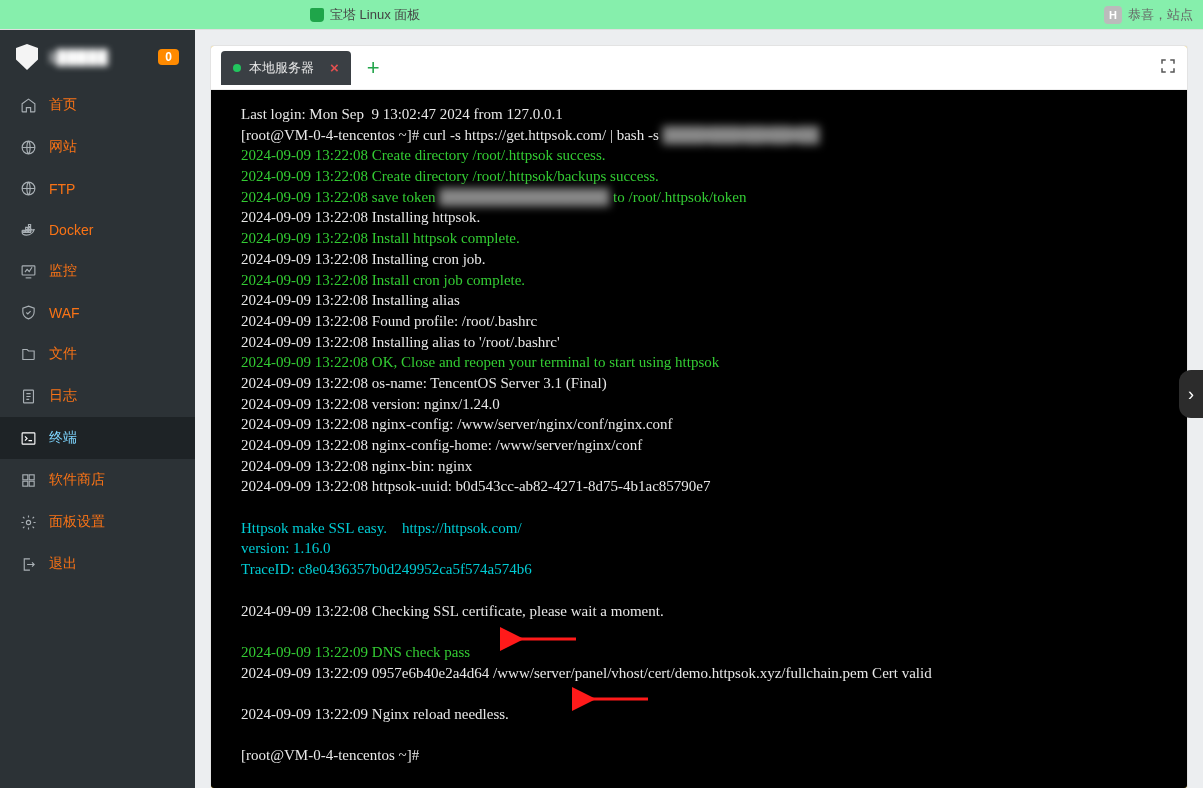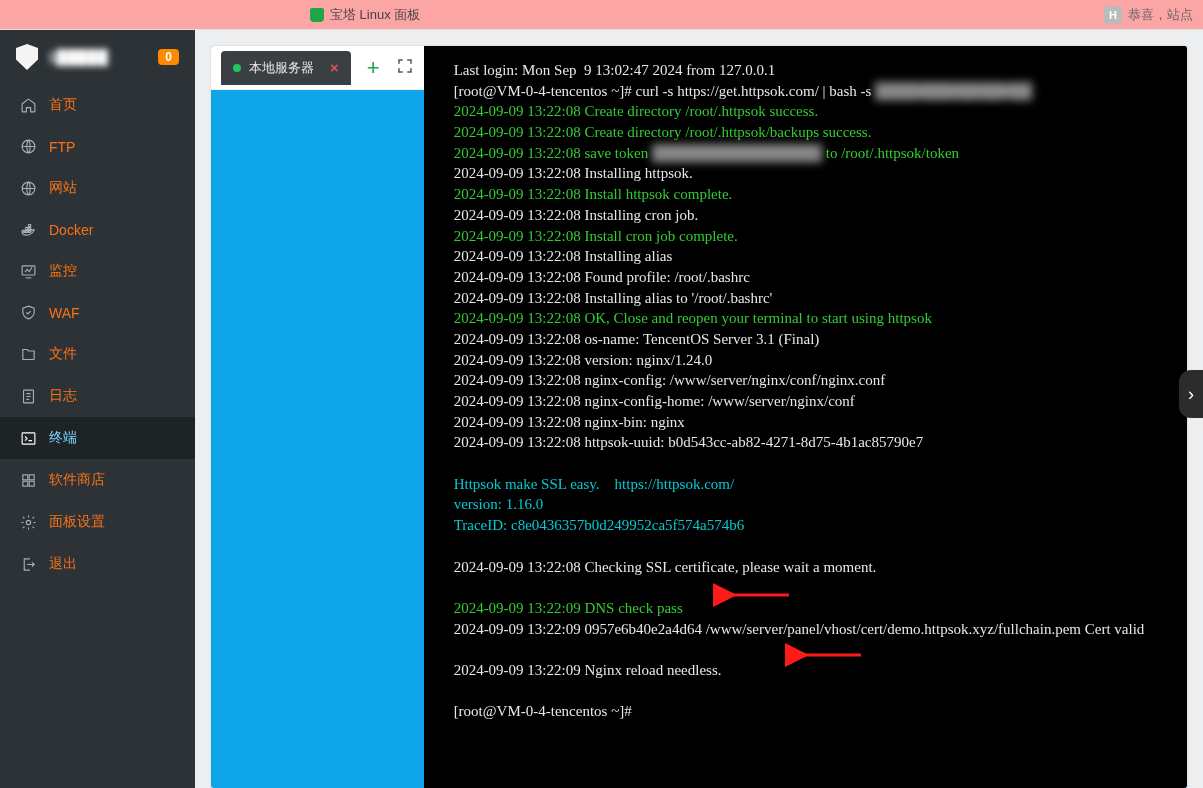--- a/index.html
+++ b/index.html
@@ -1,33 +1,33 @@
 <!DOCTYPE html>
 <html><head>
 <meta charset="utf-8">
 <style>
 * { margin:0; padding:0; box-sizing:border-box; }
 body { font-family:-apple-system,BlinkMacSystemFont,"Segoe UI","PingFang SC","Microsoft YaHei",sans-serif; background:#f5f5f5; width:1203px; height:788px; overflow:hidden; position:relative; }
-.top-bar { height:30px; background:#fca5a5; border-bottom:1px solid #e0e0e0; display:flex; align-items:center; padding:0 10px; font-size:13px; color:#444; }
+.top-bar { height:30px; background:#86efac; border-bottom:1px solid #e0e0e0; display:flex; align-items:center; padding:0 10px; font-size:13px; color:#444; }
 .top-bar .tab-title { display:flex; align-items:center; gap:6px; margin-left:300px; }
 .top-bar .tab-title .shield { width:14px; height:14px; background:#1fa54a; border-radius:2px 2px 4px 4px; display:inline-block; }
 .top-bar .right { margin-left:auto; display:flex; align-items:center; gap:6px; color:#666; }
 .top-bar .h-badge{display:inline-flex;align-items:center;justify-content:center;width:18px;height:18px;border-radius:4px;background:#bbb;color:#fff;font-size:11px;font-weight:700}
 .sidebar { position:absolute; top:30px; left:0; width:195px; bottom:0; background:#2c3236; color:#ccc; font-size:14px; }
 .sb-head { display:flex; align-items:center; gap:10px; padding:14px 16px; color:#fff; }
 .sb-head .shield-lg{width:22px;height:26px;background:#fff;clip-path:polygon(50% 0,100% 15%,100% 60%,50% 100%,0 60%,0 15%);opacity:.95}
 .sb-head .title{font-weight:600;letter-spacing:.5px;filter:blur(3px)}
 .sb-head .badge{margin-left:auto;background:#ff8a00;color:#fff;font-size:12px;padding:1px 7px;border-radius:4px;font-weight:600}
 .sb-item{display:flex;align-items:center;gap:12px;padding:12px 20px;cursor:pointer;color:#f97316}
 .sb-item.active{background:#1e2326;color:#7dd3fc}
 .sb-item .ico{width:17px;height:17px;display:inline-flex;align-items:center;justify-content:center;flex-shrink:0}
 .sb-item .ico svg{width:17px;height:17px;stroke:#a9b0b5;stroke-width:1.6;fill:none}
 .sb-item.active .ico svg{stroke:#fff}
 .main { position:absolute; top:30px; left:195px; right:0; bottom:0; background:#eceef0; display:flex; flex-direction:column; padding:16px 16px 0 16px; }
-.term-wrap{flex:1;background:#0ea5e9;border-radius:3px;overflow:hidden;display:flex;flex-direction:row;box-shadow:0 0 0 1px #e3e3e3}
+.term-wrap{flex:1;background:#eab308;border-radius:3px;overflow:hidden;display:flex;flex-direction:column;box-shadow:0 0 0 1px #e3e3e3}
 .term-tabs{height:44px;background:#fff;display:flex;align-items:center;padding:0 10px;gap:6px;border-bottom:1px solid #eee}
 .term-tab{display:flex;align-items:center;gap:8px;background:#3a3f44;color:#e8e8e8;padding:8px 12px;border-radius:4px 4px 0 0;font-size:13px}
 .term-tab .dot{width:8px;height:8px;border-radius:50%;background:#22c55e}
 .term-tab .x{color:#e05050;font-weight:600;margin-left:8px;cursor:pointer;font-size:15px}
 .add-tab{color:#22a54a;font-size:22px;padding:0 10px;cursor:pointer;font-weight:400}
 .term-tabs .max{margin-left:auto;cursor:pointer}
 .term-tabs .max svg{width:18px;height:18px;stroke:#555;stroke-width:2;fill:none}
 .terminal{flex:1;background:#000;color:#e8e8e8;font-family:Liberation Serif, serif;font-size:15px;line-height:1.38;padding:14px 30px;white-space:pre;overflow:hidden;position:relative}
 .terminal .g{color:#33cc33}
 .terminal .c{color:#00ccd4}
@@ -65,30 +65,30 @@
         </span>
         <span>首页</span>
       </div>
       <div class="sb-item">
         <span class="ico">
           <svg viewBox="0 0 24 24">
             <circle cx="12" cy="12" r="9"></circle>
             <path d="M3 12h18M12 3c3 3 3 15 0 18M12 3c-3 3-3 15 0 18"></path>
           </svg>
         </span>
-        <span>FTP</span>
+        <span>网站</span>
       </div>
       <div class="sb-item">
         <span class="ico">
           <svg viewBox="0 0 24 24">
             <circle cx="12" cy="12" r="9"></circle>
             <path d="M3 12h18M12 3c3 3 3 15 0 18M12 3c-3 3-3 15 0 18"></path>
           </svg>
         </span>
-        <span>网站</span>
+        <span>FTP</span>
       </div>
       <div class="sb-item">
         <span class="ico">
           <svg viewBox="0 0 24 24">
             <path d="M4 13h3v3H4zM8 13h3v3H8zM12 13h3v3h-3zM8 9h3v3H8zM12 9h3v3h-3zM12 5h3v3h-3z"></path>
             <path d="M3 16c0 2 2 4 6 4 6 0 10-4 11-8-2 0-3 1-3 1s-1-2-3-2c0 2 1 3 1 3H3z"></path>
           </svg>
         </span>
         <span>Docker</span>
       </div>

